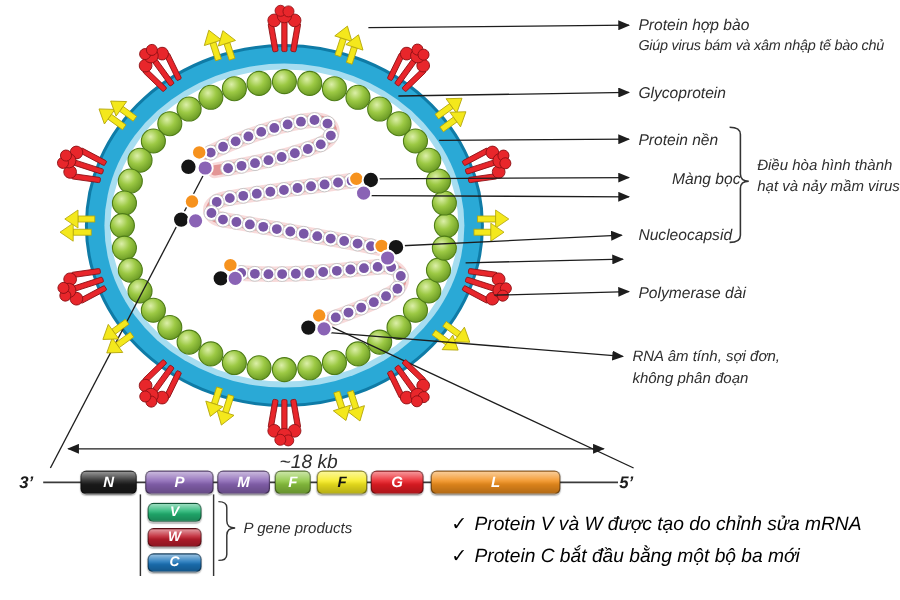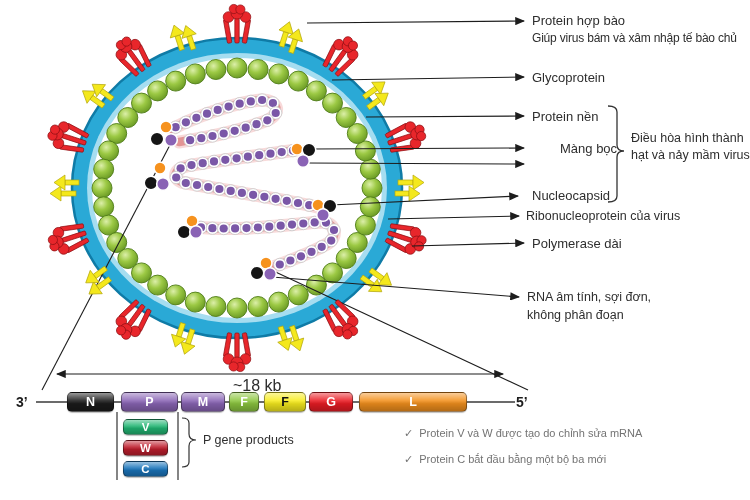--- a/index.html
+++ b/index.html
@@ -1,34 +1,34 @@
 <!DOCTYPE html>
 <html><head>
 <meta charset="utf-8">
 <style>
   html,body{margin:0;padding:0;background:#fff;}
   #stage{position:relative;width:750px;height:500px;background:#ffffff;overflow:hidden;
-         font-family:"Liberation Sans","DejaVu Sans",sans-serif;color:#2e2e2e;}
+         font-family:"Liberation Sans","DejaVu Sans",sans-serif;color:#2e2e2e;font-style:italic;}
   #dsvg{position:absolute;left:0;top:0;}
   .lbl{position:absolute;font-size:13px;line-height:15px;white-space:nowrap;color:#2e2e2e;}
   .lbl.small{font-size:12px;letter-spacing:-0.2px;}
   .lbl.mid{font-size:12.5px;}
   .endlab{position:absolute;font-size:14px;font-weight:bold;color:#1c1c1c;}
   .kb{position:absolute;font-size:16px;color:#2e2e2e;}
   .gene-box{position:absolute;top:392px;height:20px;border-radius:5px;
     border:1px solid rgba(0,0,0,.38);box-sizing:border-box;
     text-align:center;font-weight:bold;font-size:12.5px;line-height:18px;color:#fff;
     background-image:linear-gradient(180deg,rgba(255,255,255,.55),rgba(255,255,255,.12) 42%,rgba(0,0,0,.10) 60%,rgba(0,0,0,.26));
     box-shadow:0 1px 1px rgba(0,0,0,.25);}
   .p-box{position:absolute;left:123px;width:45px;height:16px;border-radius:5px;
     border:1px solid rgba(0,0,0,.38);box-sizing:border-box;text-align:center;
     font-weight:bold;font-size:11.5px;line-height:14px;color:#fff;
     background-image:linear-gradient(180deg,rgba(255,255,255,.55),rgba(255,255,255,.12) 42%,rgba(0,0,0,.10) 60%,rgba(0,0,0,.26));
     box-shadow:0 1px 1px rgba(0,0,0,.25);}
-  .note{position:absolute;font-size:11px;white-space:nowrap;color:#737373;margin-left:28px;}
+  .note{position:absolute;font-size:16px;white-space:nowrap;color:#000000;}
   .note .chk{margin-right:6px;}
 </style>
 </head>
 <body>
 
 <div id="stage">
 
   <svg id="dsvg" width="750" height="500" viewBox="0 0 750 500">
     <defs>
       <marker id="ah" viewBox="0 0 10 8" refX="8.5" refY="4" markerWidth="9.5" markerHeight="7.5" orient="auto-start-reverse">
@@ -437,21 +437,20 @@
         <circle cx="196" cy="232" r="6.3" fill="#8a63b5" stroke="#fff" stroke-width="1.6"></circle>
       </g>
   </svg>
 
   <div class="lbl" style="left:532px;top:13px">Protein hợp bào</div>
   <div class="lbl small" style="left:532px;top:31px">Giúp virus bám và xâm nhập tế bào chủ</div>
   <div class="lbl" style="left:532px;top:70px">Glycoprotein</div>
   <div class="lbl" style="left:532px;top:109px">Protein nền</div>
   <div class="lbl" style="left:560px;top:141px">Màng bọc</div>
   <div class="lbl" style="left:532px;top:188px">Nucleocapsid</div>
-  <div class="lbl mid" style="left:526px;top:209px">Ribonucleoprotein của virus</div>
   <div class="lbl" style="left:532px;top:236px">Polymerase dài</div>
   <div class="lbl mid" style="left:527px;top:290px">RNA âm tính, sợi đơn,</div>
   <div class="lbl mid" style="left:527px;top:308px">không phân đoạn</div>
   <div class="lbl mid" style="left:631px;top:148px">hạt và nảy mầm virus</div>
   <div class="lbl mid" style="left:631px;top:131px">Điều hòa hình thành</div>
 
   <div class="endlab" style="left:16px;top:394px">3’</div>
   <div class="endlab" style="left:516px;top:394px">5’</div>
   <div class="kb" style="left:233px;top:377px">~18 kb</div>
 

